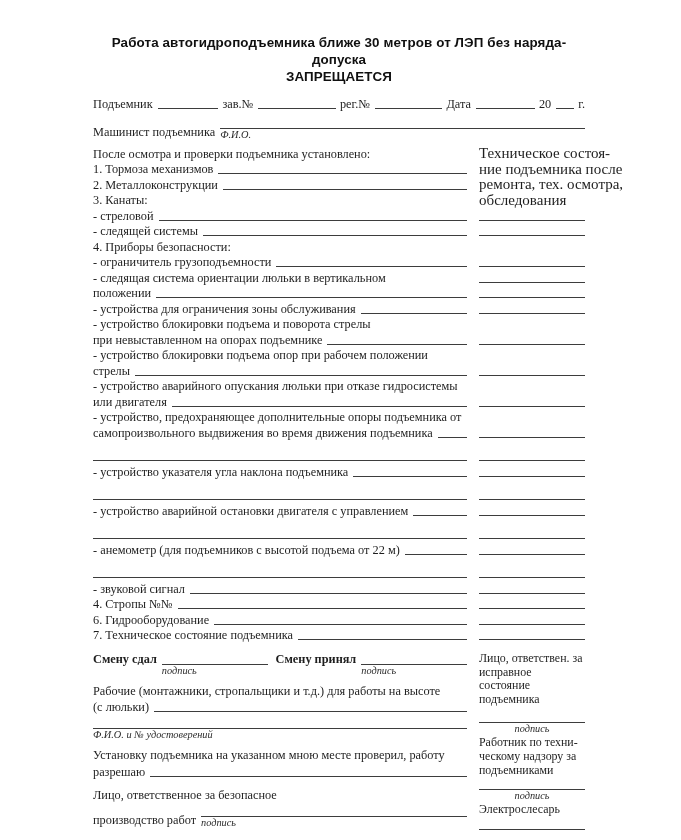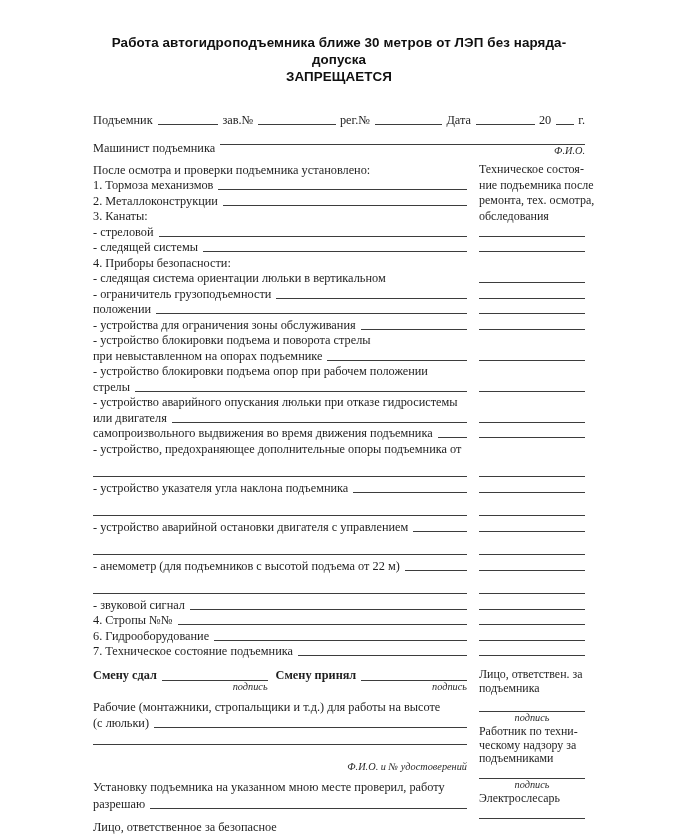--- a/index.html
+++ b/index.html
@@ -9,48 +9,48 @@
     overflow:hidden;
     border-radius:19px;
   }
   .content{position:absolute;left:93px;top:34px;width:492px;}
   .title{
     font-family:"Liberation Sans",sans-serif;font-weight:bold;
     font-size:13.4px;line-height:17px;text-align:center;color:#101010;
     letter-spacing:.1px;
   }
   
-  .hline{display:flex;align-items:flex-end;margin-top:24px;height:19px;}
+  .hline{display:flex;align-items:flex-end;margin-top:8px;height:19px;}
   .lbl{white-space:pre;}
   .fillu{border-bottom:1px solid #3d3d3d;margin:0 4px 3px 5px;height:1px;}
   .mline{display:flex;align-items:flex-end;margin-top:3px;}
   .ulcol{display:flex;flex-direction:column;flex:1;margin-left:5px;min-width:20px;}
   .ulcol .lln{height:13px;border-bottom:1px solid #3d3d3d;}
-  .cap{font-style:italic;font-weight:normal;font-size:10.3px;line-height:11px;text-align:right;color:#2b2b2b;white-space:nowrap;}
+  .cap{font-style:italic;font-weight:normal;font-size:10.3px;line-height:11px;text-align:left;color:#2b2b2b;white-space:nowrap;}
   
   .rows{margin-top:6px;}
   .row{display:flex;justify-content:space-between;align-items:flex-end;height:15.5px;}
   .row.gap{margin-top:8px;}
   .main{width:374px;display:flex;align-items:flex-end;overflow:hidden;}
   .txt{white-space:nowrap;}
   .fill{flex:1 1 auto;border-bottom:1px solid #3d3d3d;margin:0 0 3px 5px;min-width:18px;height:1px;}
   .fill.full{margin-left:0;}
   .right{width:106px;display:flex;align-items:flex-end;}
-  .rtext{font-size:12px;line-height:15.5px;white-space:nowrap;}
+  .rtext{font-size:15px;line-height:15.5px;white-space:nowrap;}
   .rline{flex:1 1 auto;border-bottom:1px solid #3d3d3d;margin-bottom:3px;height:1px;}
   
   .bottom{display:flex;justify-content:space-between;margin-top:9px;}
   .bleft{width:374px;}
   .shift{display:flex;align-items:flex-start;font-weight:bold;line-height:15px;}
   .shift .lln{height:12px;border-bottom:1px solid #3d3d3d;}
   .shift .lbl2{margin-left:8px;}
   .bl-line{line-height:16.2px;white-space:nowrap;margin-top:7px;}
   .bl-flex{display:flex;align-items:flex-end;line-height:16.2px;}
   .bl-flex .lln{height:13px;border-bottom:1px solid #3d3d3d;}
-  .fullul{margin-top:2px;gap:16px;}
+  .fullul{margin-top:2px;}
   .fullul .lln{height:11px;border-bottom:1px solid #3d3d3d;}
   .bright{width:106px;font-size:11.9px;line-height:13.6px;}
   .brul{border-bottom:1px solid #3d3d3d;height:12px;}
   .brcap{font-style:italic;font-size:10.3px;line-height:11px;text-align:center;color:#2b2b2b;margin-bottom:2px;}
   .brgap{height:4px;}
 </style>
 </head>
 <body>
 
 <div class="page">
@@ -137,37 +137,37 @@
           </div>
         </div>
         <div class="row">
           <div class="main">
             <span class="txt">4. Приборы безопасности:</span>
           </div>
           <div class="right"></div>
         </div>
         <div class="row">
           <div class="main">
+            <span class="txt">- ограничитель грузоподъемности</span>
+            <span class="fill"></span>
+          </div>
+          <div class="right">
+            <span class="rline"></span>
+          </div>
+        </div>
+        <div class="row">
+          <div class="main">
             <span class="txt">- следящая система ориентации люльки в вертикальном</span>
           </div>
           <div class="right">
             <span class="rline"></span>
           </div>
         </div>
         <div class="row">
           <div class="main">
-            <span class="txt">- ограничитель грузоподъемности</span>
-            <span class="fill"></span>
-          </div>
-          <div class="right">
-            <span class="rline"></span>
-          </div>
-        </div>
-        <div class="row">
-          <div class="main">
             <span class="txt">положении</span>
             <span class="fill"></span>
           </div>
           <div class="right">
             <span class="rline"></span>
           </div>
         </div>
         <div class="row">
           <div class="main">
             <span class="txt">- устройства для ограничения зоны обслуживания</span>
@@ -217,32 +217,32 @@
           <div class="main">
             <span class="txt">или двигателя</span>
             <span class="fill"></span>
           </div>
           <div class="right">
             <span class="rline"></span>
           </div>
         </div>
         <div class="row">
           <div class="main">
+            <span class="txt">- устройство, предохраняющее дополнительные опоры подъемника от</span>
+          </div>
+          <div class="right"></div>
+        </div>
+        <div class="row">
+          <div class="main">
             <span class="txt">самопроизвольного выдвижения во время движения подъемника</span>
             <span class="fill"></span>
           </div>
           <div class="right">
             <span class="rline"></span>
           </div>
-        </div>
-        <div class="row">
-          <div class="main">
-            <span class="txt">- устройство, предохраняющее дополнительные опоры подъемника от</span>
-          </div>
-          <div class="right"></div>
         </div>
         <div class="row gap">
           <div class="main">
             <span class="fill full"></span>
           </div>
           <div class="right">
             <span class="rline"></span>
           </div>
         </div>
         <div class="row">
@@ -376,20 +376,21 @@
           <span class="ulcol">
             <span class="lln"></span>
             <span class="cap">подпись</span>
           </span>
         </div>
 
       </div>
 
       <div class="bright">
         <div>Лицо, ответствен. за</div>
+        <div>исправное состояние</div>
         <div>подъемника</div>
         <div class="brgap"></div>
         <div class="brul"></div>
         <div class="brcap">подпись</div>
         <div>Работник по техни-</div>
         <div>ческому надзору за</div>
         <div>подъемниками</div>
         <div class="brul"></div>
         <div class="brcap">подпись</div>
         <div>Электрослесарь</div>

